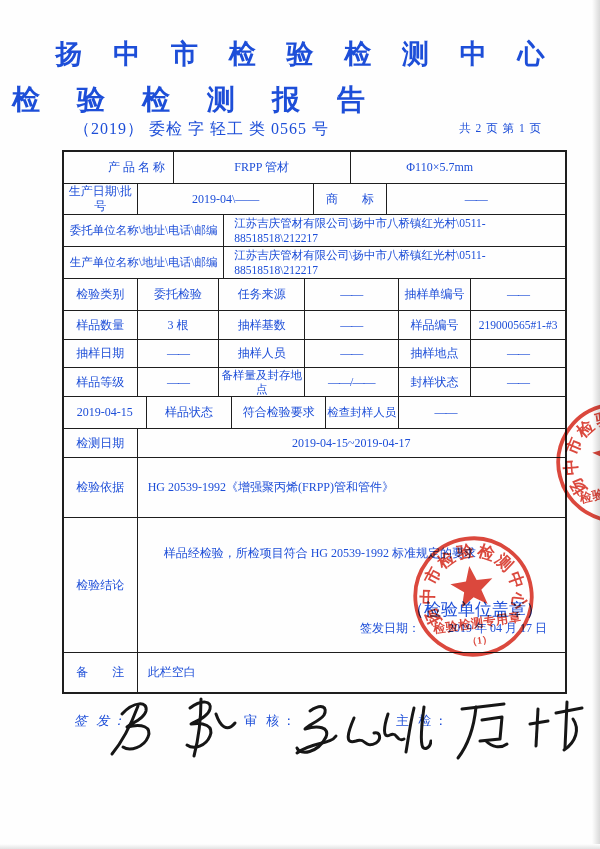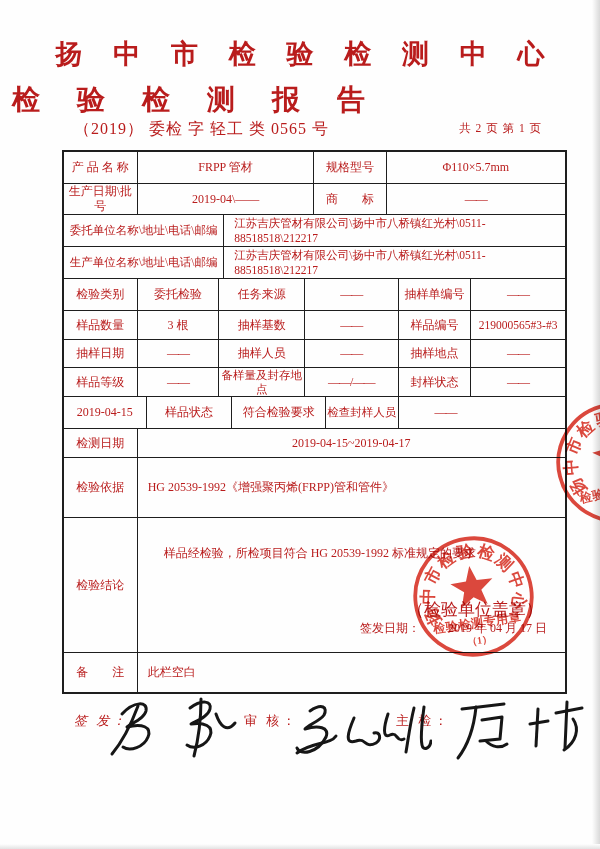--- a/index.html
+++ b/index.html
@@ -1,21 +1,21 @@
 <!DOCTYPE html>
 <html><head>
 <meta charset="utf-8">
 <style>
   * { margin:0; padding:0; box-sizing:border-box; }
   html,body { background:#9a9a9a; }
   .page {
     position:relative; width:600px; height:849px; margin:0 auto;
     background:#fefefe; overflow:hidden;
     font-family:"Liberation Serif","DejaVu Serif",serif;
-    color:#b91c1c;
+    color:#1d4ed8;
   }
   .edge-right {
     position:absolute; right:0; top:0; width:8px; height:100%;
     background:linear-gradient(to right,#fefefe,#d9d9d9); z-index:1;
   }
   .edge-bottom {
     position:absolute; left:0; bottom:0; width:100%; height:5px;
     background:linear-gradient(to bottom,#fefefe,#e3e3e3); z-index:1;
   }
   .org-title {
@@ -27,21 +27,21 @@
     font-size:28px; font-weight:bold; letter-spacing:15px; 
   }
   .doc-no { position:absolute; top:119px; left:74px; font-size:16px; letter-spacing:1px; }
   .page-info { position:absolute; top:121px; right:58px; font-size:11.5px; letter-spacing:1px; }
 
   .report-table {
     position:absolute; top:150px; left:62px; width:505px;
     border:2.5px solid #1e1e1e; z-index:2;
   }
   .trow { display:flex; width:100%; border-top:1.5px solid #1e1e1e; }
-  .trow:first-child { border-top:none; }
+  .trow:first-child { border-top:none;justify-content:center; }
   .tcell {
     display:flex; align-items:center; justify-content:center;
     border-left:1.5px solid #1e1e1e; font-size:12px;
     text-align:center; overflow:hidden; line-height:1.25;
   }
   .tcell:first-child { border-left:none; }
   .tcell.left { justify-content:flex-start; text-align:left; padding-left:10px; }
   .tcell.small { font-size:11.5px; }
   .h31{height:31px} .h32{height:32px} .h29{height:29px} .h28{height:28px} .h60{height:60px} .h135{height:135px} .h34{height:40px}
   
@@ -81,21 +81,20 @@
   <div class="org-title">扬 中 市 检 验 检 测 中 心</div>
   <div class="report-title">检 验 检 测 报 告</div>
   <div class="doc-no">（2019） 委检 字 轻工 类 0565 号</div>
   <div class="page-info">共 2 页 第 1 页</div>
 
   <div class="report-table">
 
     <div class="trow h31">
       <div class="tcell ca1">产 品 名 称</div>
       <div class="tcell ca2">FRPP 管材</div>
-      <div class="tcell ca3">规格型号</div>
       <div class="tcell ca4">Φ110×5.7mm</div>
     </div>
 
     <div class="trow h31">
       <div class="tcell ca1">生产日期\批号</div>
       <div class="tcell ca2">2019-04\——</div>
       <div class="tcell ca3">商　　标</div>
       <div class="tcell ca4 dash">——</div>
     </div>
 
@@ -117,21 +116,21 @@
       <div class="tcell cc5">抽样单编号</div>
       <div class="tcell cc6 dash">——</div>
     </div>
 
     <div class="trow h29">
       <div class="tcell cc1">样品数量</div>
       <div class="tcell cc2">3 根</div>
       <div class="tcell cc3">抽样基数</div>
       <div class="tcell cc4 dash">——</div>
       <div class="tcell cc5">样品编号</div>
-      <div class="tcell cc6 small">219000565#3-#3</div>
+      <div class="tcell cc6 small">219000565#1-#3</div>
     </div>
 
     <div class="trow h28">
       <div class="tcell cc1">抽样日期</div>
       <div class="tcell cc2 dash">——</div>
       <div class="tcell cc3">抽样人员</div>
       <div class="tcell cc4 dash">——</div>
       <div class="tcell cc5">抽样地点</div>
       <div class="tcell cc6 dash">——</div>
     </div>

